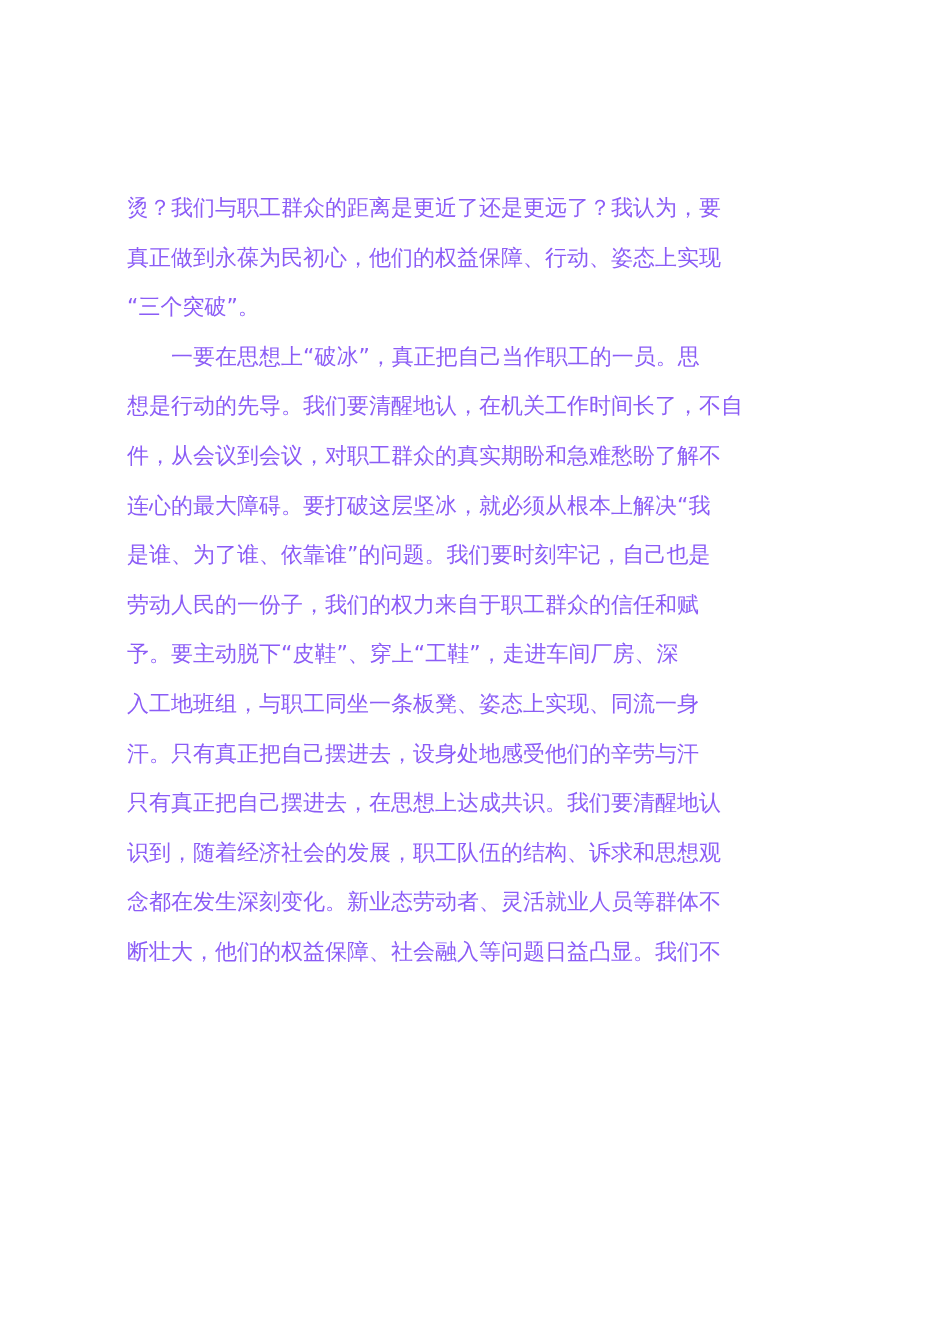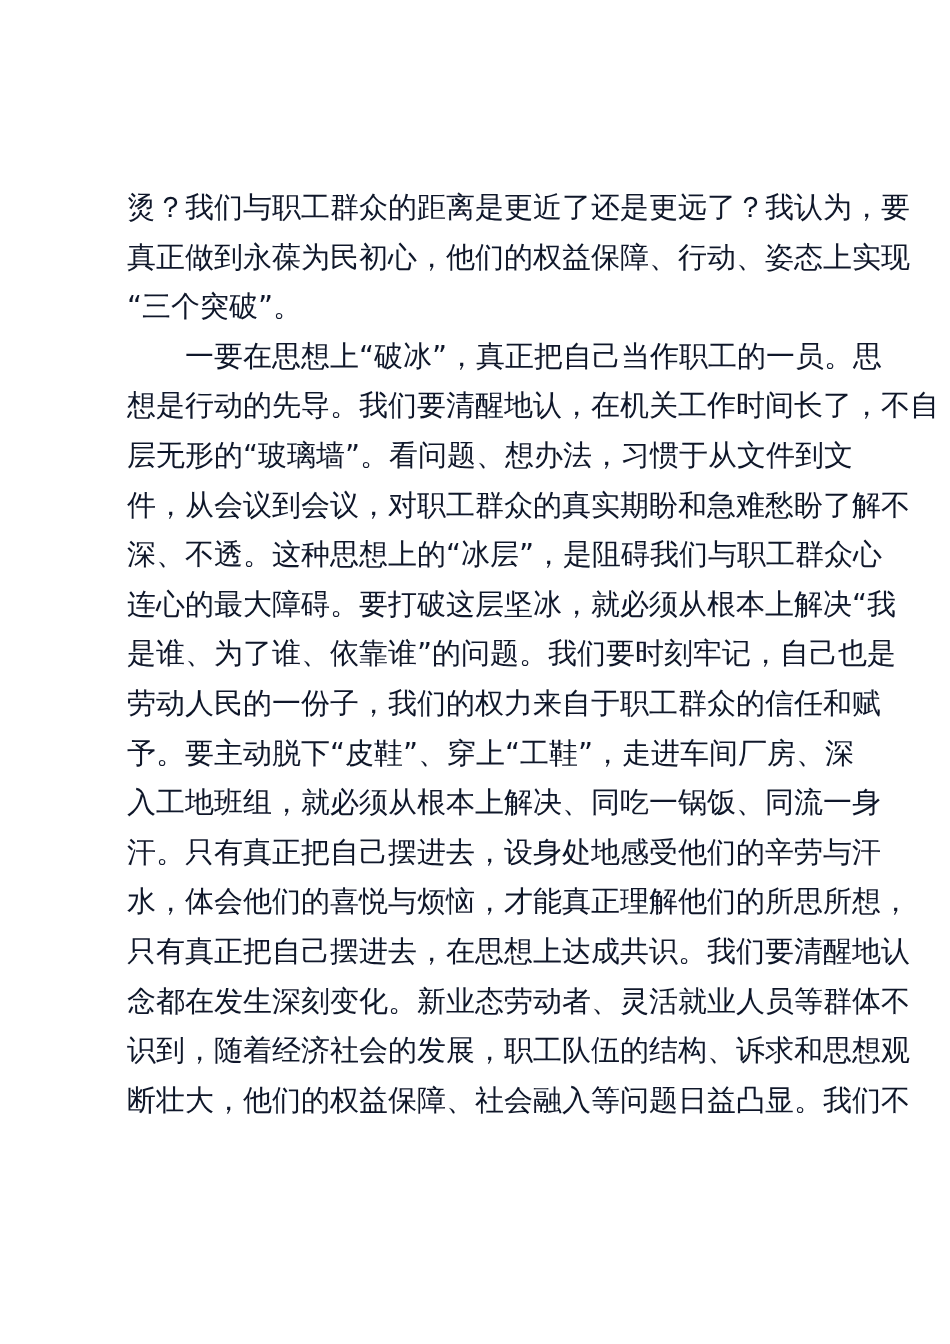--- a/index.html
+++ b/index.html
@@ -1,42 +1,39 @@
 <!DOCTYPE html>
 <html><head>
 <meta charset="utf-8">
 <style>
   html, body { margin: 0; padding: 0; background: #ffffff; }
   body { width: 950px; height: 1344px; position: relative; overflow: hidden; }
   .page { position: absolute; left: 0; top: 0; width: 950px; height: 1344px; background: #fff; }
   .content {
     position: absolute; left: 127px; top: 183px; width: 710px;
     font-family: "DejaVu Sans", "Liberation Sans", sans-serif;
-    font-size: 29px; line-height: 49.6px; color: #0f172a;
+    font-size: 22px; line-height: 49.6px; color: #8b5cf6;
   }
   .line { height: 49.6px; white-space: nowrap; overflow: visible; letter-spacing: 0px; }
 </style>
 </head>
 <body>
 
 <div class="page">
   <div class="content">
     <div class="line">烫？我们与职工群众的距离是更近了还是更远了？我认为，要</div>
     <div class="line">真正做到永葆为民初心，他们的权益保障、行动、姿态上实现</div>
     <div class="line">“三个突破”。</div>
     <div class="line">　　一要在思想上“破冰”，真正把自己当作职工的一员。思</div>
     <div class="line">想是行动的先导。我们要清醒地认，在机关工作时间长了，不自</div>
-    <div class="line">层无形的“玻璃墙”。看问题、想办法，习惯于从文件到文</div>
     <div class="line">件，从会议到会议，对职工群众的真实期盼和急难愁盼了解不</div>
-    <div class="line">深、不透。这种思想上的“冰层”，是阻碍我们与职工群众心</div>
     <div class="line">连心的最大障碍。要打破这层坚冰，就必须从根本上解决“我</div>
     <div class="line">是谁、为了谁、依靠谁”的问题。我们要时刻牢记，自己也是</div>
     <div class="line">劳动人民的一份子，我们的权力来自于职工群众的信任和赋</div>
     <div class="line">予。要主动脱下“皮鞋”、穿上“工鞋”，走进车间厂房、深</div>
-    <div class="line">入工地班组，就必须从根本上解决、同吃一锅饭、同流一身</div>
+    <div class="line">入工地班组，与职工同坐一条板凳、姿态上实现、同流一身</div>
     <div class="line">汗。只有真正把自己摆进去，设身处地感受他们的辛劳与汗</div>
-    <div class="line">水，体会他们的喜悦与烦恼，才能真正理解他们的所思所想，</div>
     <div class="line">只有真正把自己摆进去，在思想上达成共识。我们要清醒地认</div>
+    <div class="line">识到，随着经济社会的发展，职工队伍的结构、诉求和思想观</div>
     <div class="line">念都在发生深刻变化。新业态劳动者、灵活就业人员等群体不</div>
-    <div class="line">识到，随着经济社会的发展，职工队伍的结构、诉求和思想观</div>
     <div class="line">断壮大，他们的权益保障、社会融入等问题日益凸显。我们不</div>
   </div>
 </div>
 
 </body></html>

